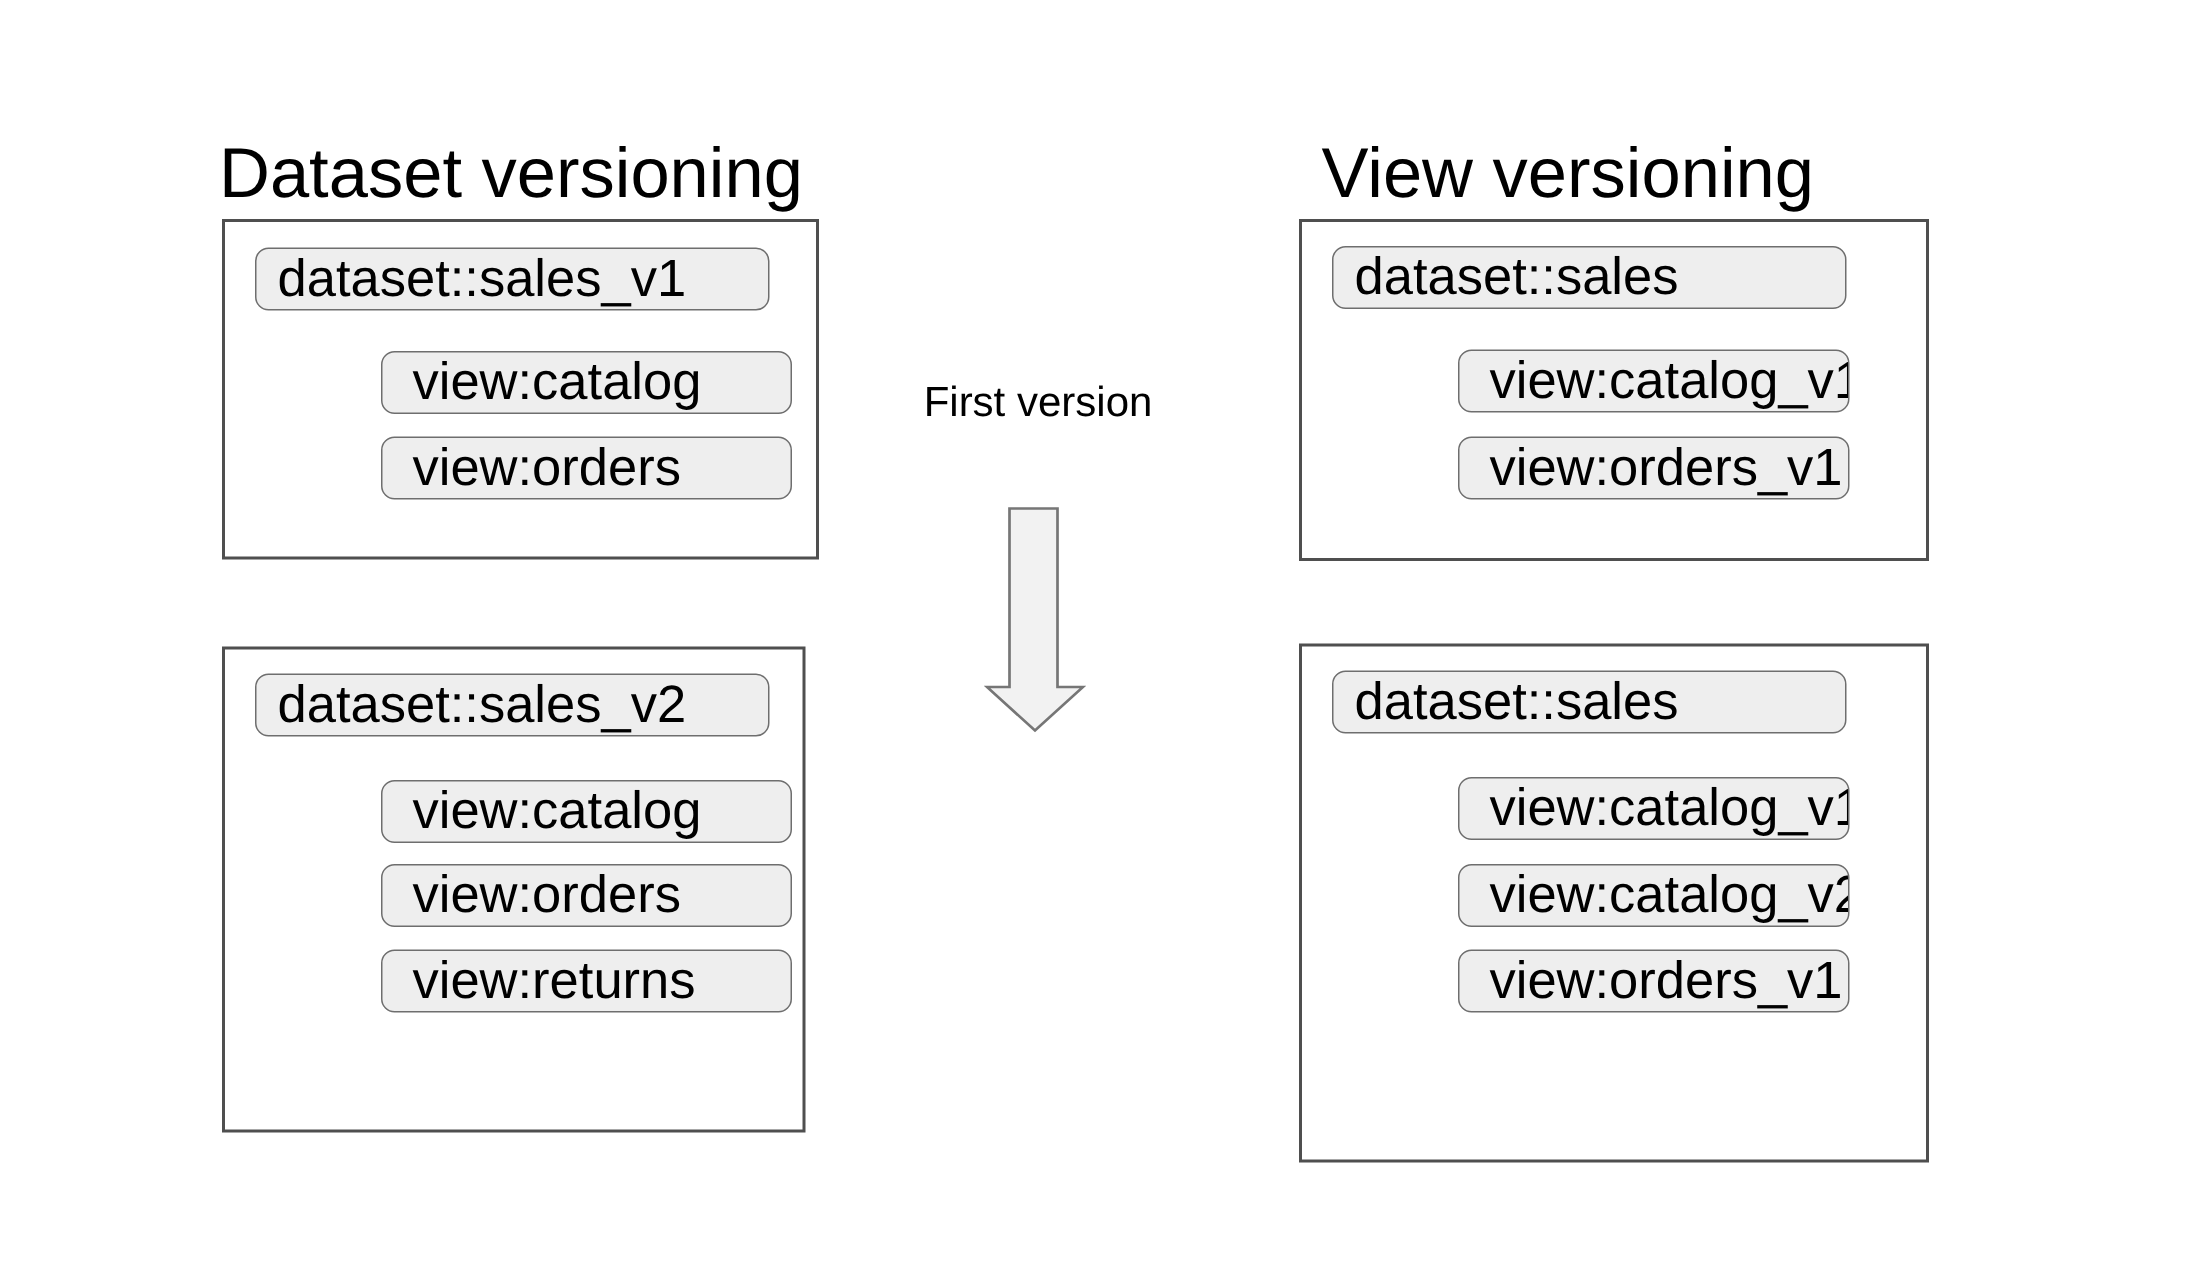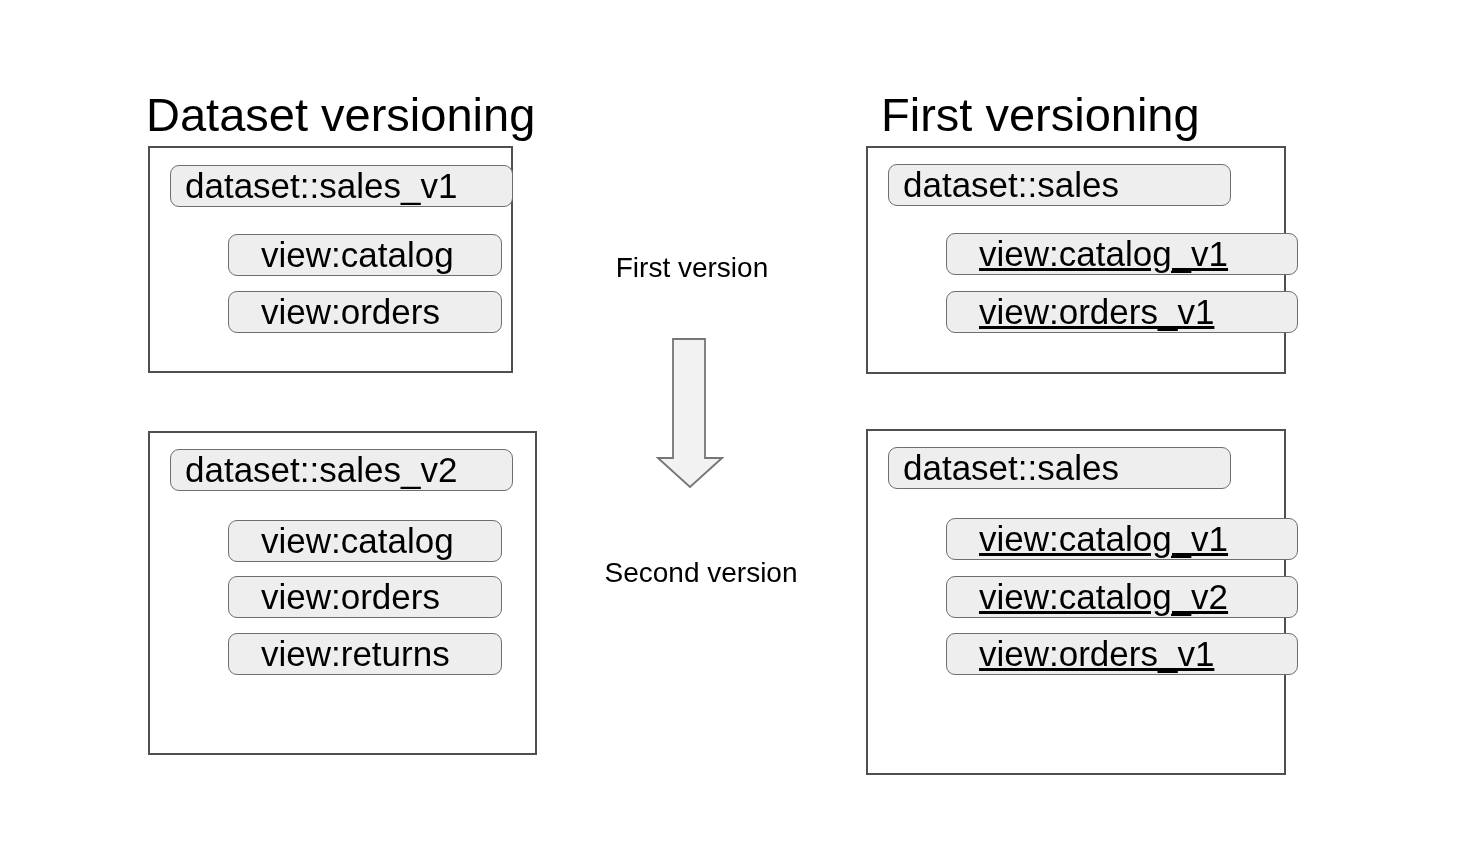--- a/index.html
+++ b/index.html
@@ -39,43 +39,43 @@
     border: 1.5px solid var(--pill-border);
     border-radius: 9px;
     display: flex;
     align-items: center;
     font-size: 35px;
     line-height: 42px;
     white-space: nowrap;
     overflow: hidden;
   }
   .pill.ds { left: 20px; width: 343px; padding-left: 14px; }
-  .pill.vw { left: 78px; padding-left: 32px; }
+  .pill.vw { left: 104px; padding-left: 20px; }
   .panel.l .pill.vw { width: 274px; }
-  .panel.r .pill.vw { width: 352px; text-decoration: underline; }
+  .panel.r .pill.vw { width: 261px; }
 
   .center-label {
     position: absolute;
     font-size: 28px;
     line-height: 38px;
     text-align: center;
     white-space: nowrap;
   }
   .arrow-wrap { position: absolute; left: 656px; top: 337px; width: 68px; height: 152px; }
 </style>
 </head>
 <body>
 
 <div class="canvas">
 
   <div class="col-title" style="left:146px; top:95px;">Dataset versioning</div>
 
-  <div class="col-title" style="left:881px; top:95px;">First versioning</div>
+  <div class="col-title" style="left:881px; top:95px;">View versioning</div>
 
-  <div class="panel l" style="left:148px; top:146px; width:365px; height:227px;">
+  <div class="panel l" style="left:148px; top:146px; width:398px; height:227px;">
     <div class="pill ds" style="top:17px;">dataset::sales_v1</div>
     <div class="pill vw" style="top:86px;">view:catalog</div>
     <div class="pill vw" style="top:143px;">view:orders</div>
   </div>
 
   <div class="panel r" style="left:866px; top:146px; width:420px; height:228px;">
     <div class="pill ds" style="top:16px;">dataset::sales</div>
     <div class="pill vw" style="top:85px;">view:catalog_v1</div>
     <div class="pill vw" style="top:143px;">view:orders_v1</div>
   </div>
@@ -95,15 +95,14 @@
   </div>
 
   <div class="center-label" style="left:600px; top:249px; width:184px;">First version</div>
 
   <div class="arrow-wrap">
     <svg width="68" height="152" viewBox="0 0 68 152" xmlns="http://www.w3.org/2000/svg">
       <polygon points="17,2 49,2 49,121 66,121 34,150 2,121 17,121" fill="var(--arrow-fill)" stroke="var(--arrow-border)" stroke-width="1.8" stroke-linejoin="miter"></polygon>
     </svg>
   </div>
 
-  <div class="center-label" style="left:586px; top:554px; width:230px;">Second version</div>
 
 </div>
 
 </body></html>

